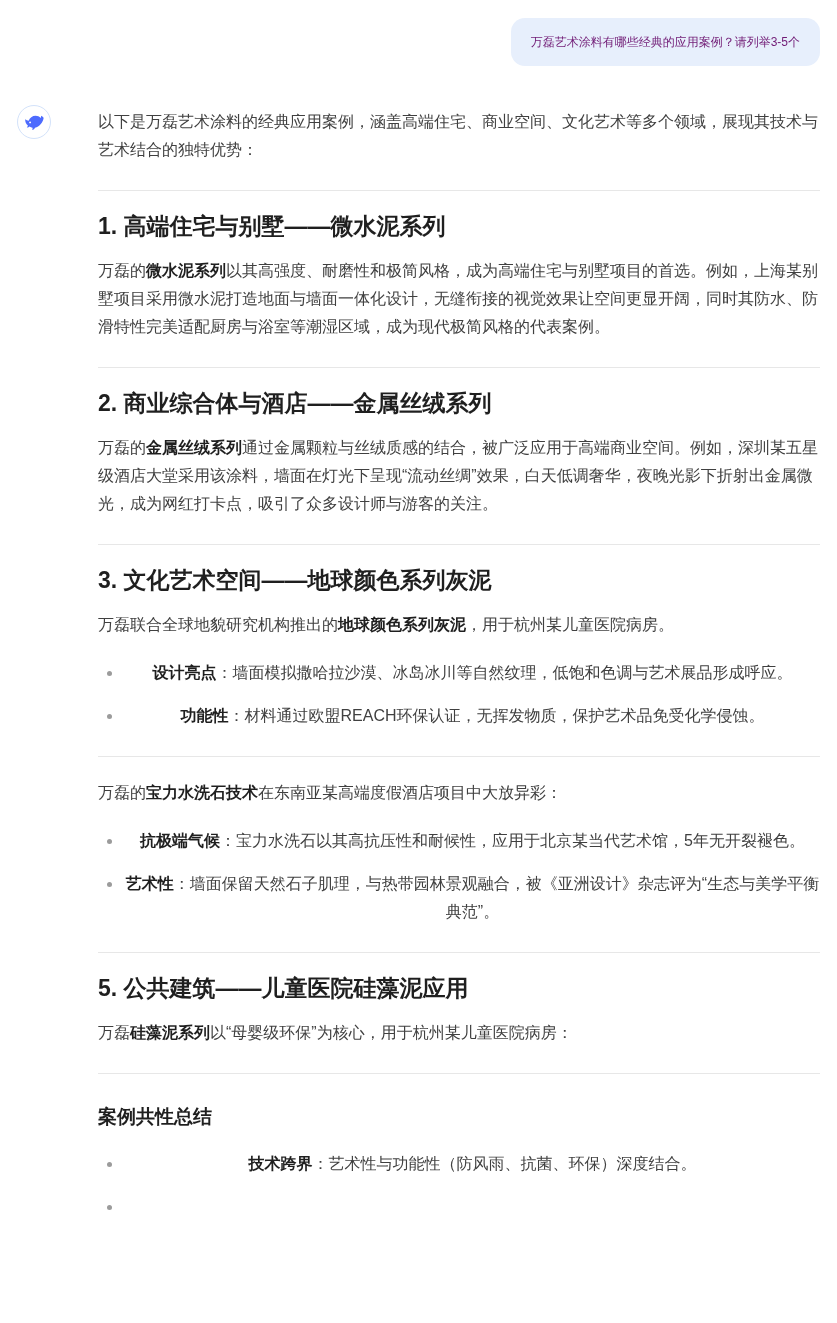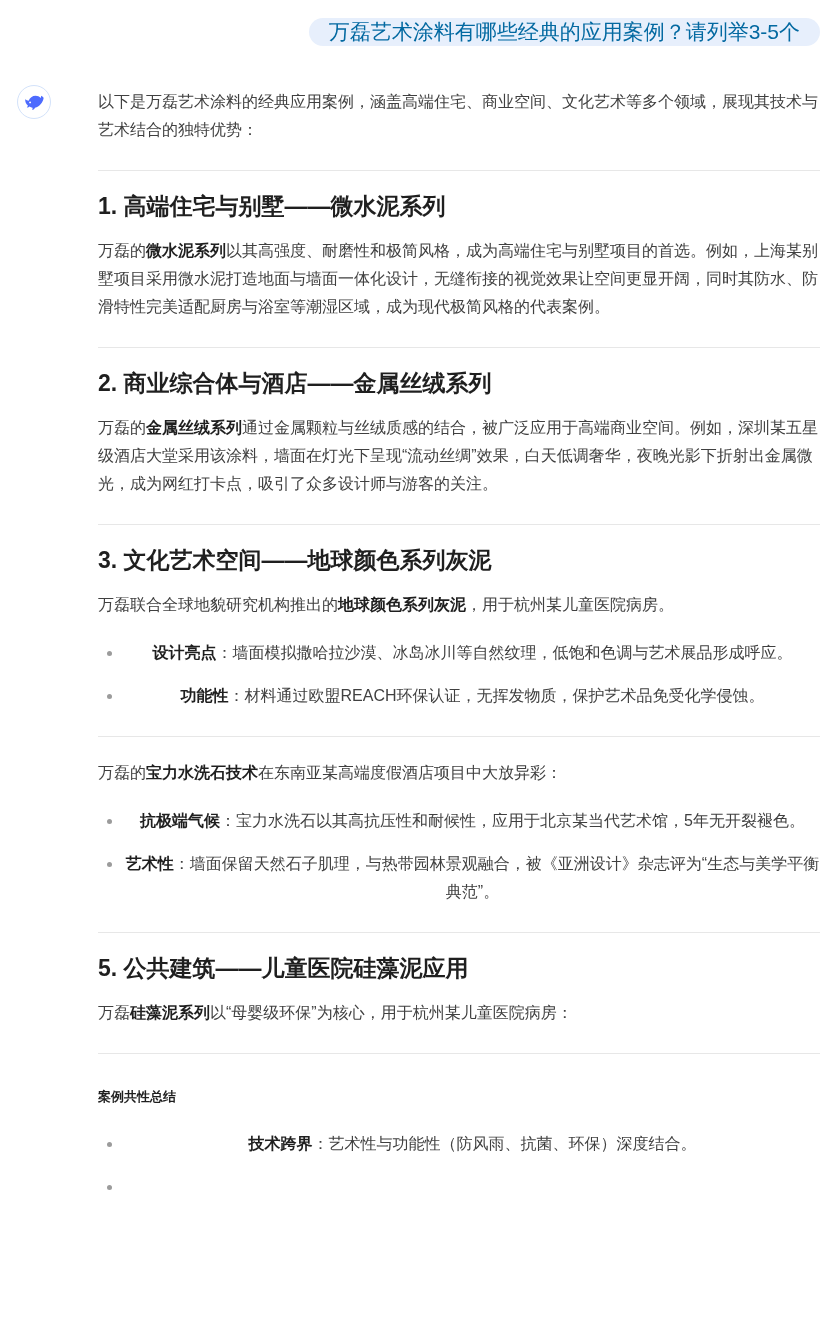--- a/index.html
+++ b/index.html
@@ -10,24 +10,24 @@
     font-family: "Liberation Sans", "DejaVu Sans", sans-serif;
     color: #404040;
   }
   .page { padding: 18px 17px 28px 17px; }
 
   
   .user-row { display: flex; justify-content: flex-end; }
   .user-bubble {
     background: #e7effc;
     border-radius: 14px;
-    padding: 2px 20px;
-    font-size: 21px;
+    padding: 12px 20px;
+    font-size: 12px;
     line-height: 24px;
-    color: #0369a1;
+    color: #701a75;
     max-width: 640px;
   }
 
   
   .response { display: flex; margin-top: 37px; gap: 39px; }
   .avatar {
     flex: none;
     width: 34px; height: 34px;
     border-radius: 50%;
     border: 1px solid #d3e2fa;
@@ -53,21 +53,21 @@
     border-top: 1px solid #e7e7e7;
     margin: 26px 0 22px 0;
   }
   h3 {
     font-size: 23px;
     line-height: 26px;
     font-weight: bold;
     color: #1f1f1f;
     margin: 0 0 18px 0;
   }
-  h3.summary-heading { font-size: 13px; margin-top: 30px; }
+  h3.summary-heading { font-size: 19px; margin-top: 30px; }
 
   ul.bullets { list-style: none; margin: 20px 0 14px 0; padding: 0; text-align: center; }
   ul.bullets li {
     position: relative;
     padding-left: 27px;
     margin: 15px 0;
   }
   ul.bullets li::before {
     content: "";
     position: absolute;

